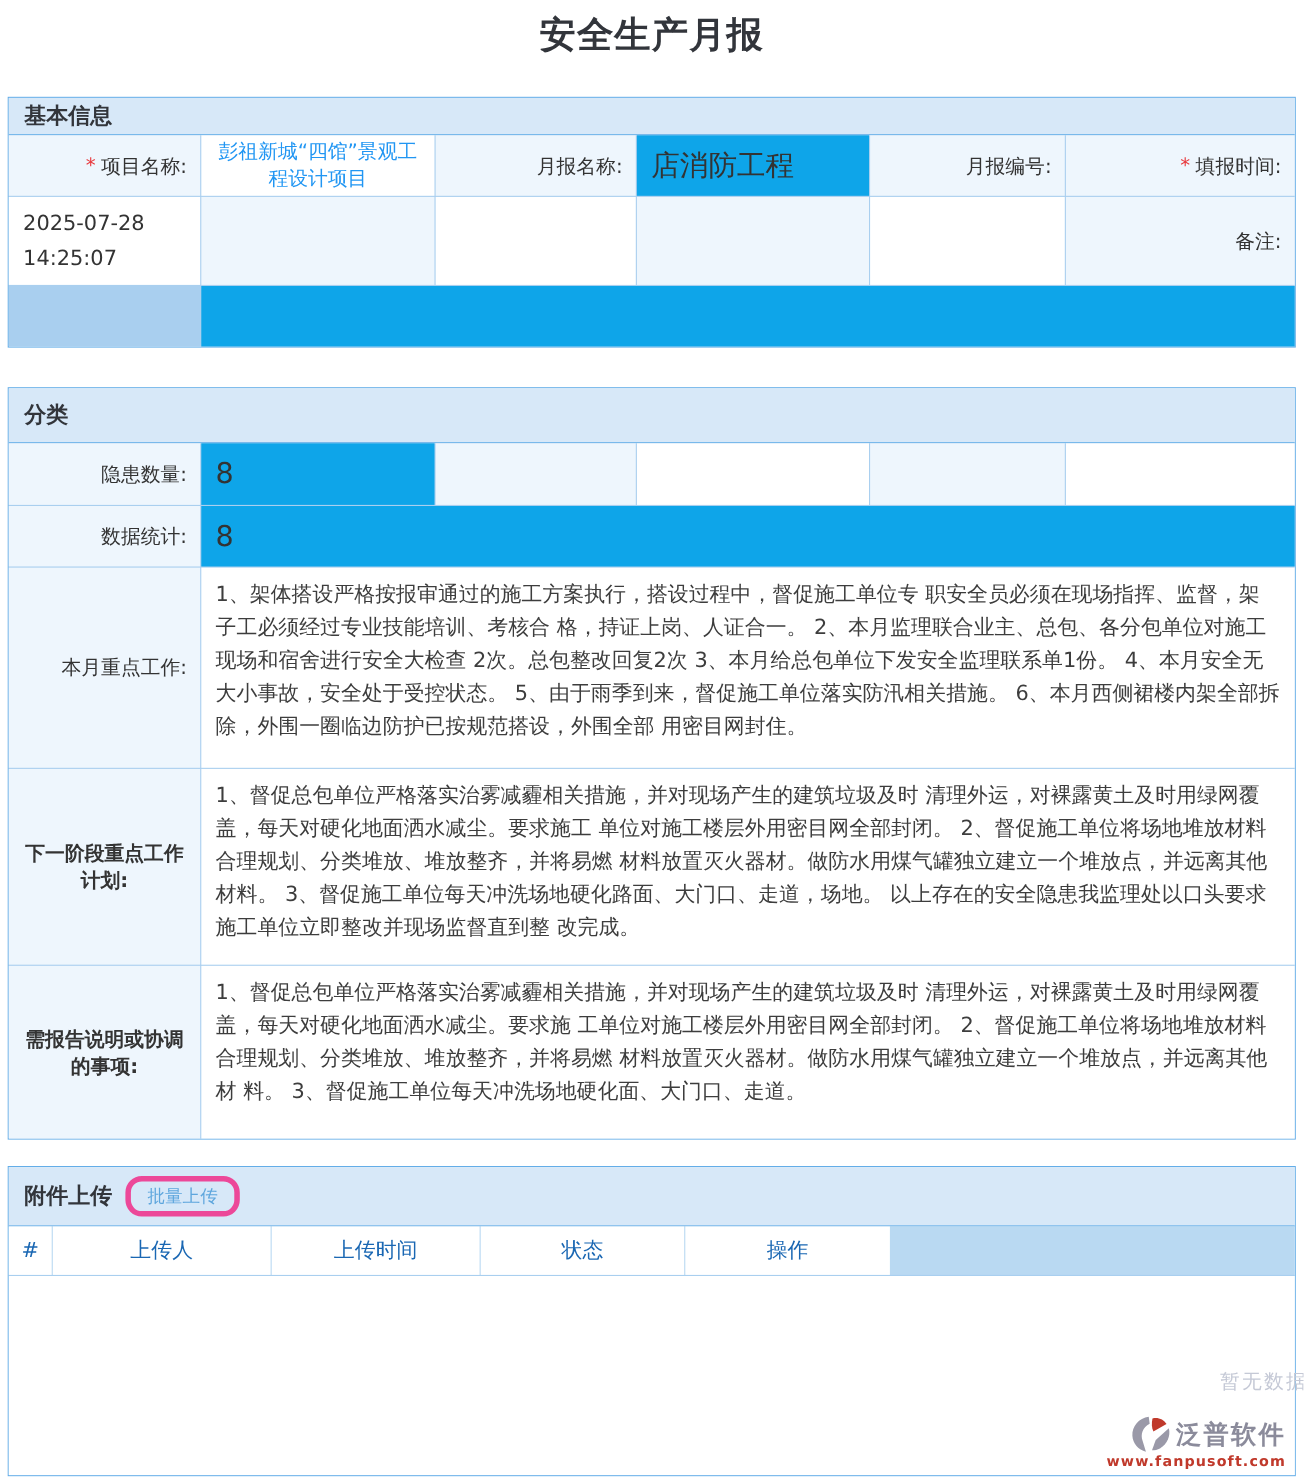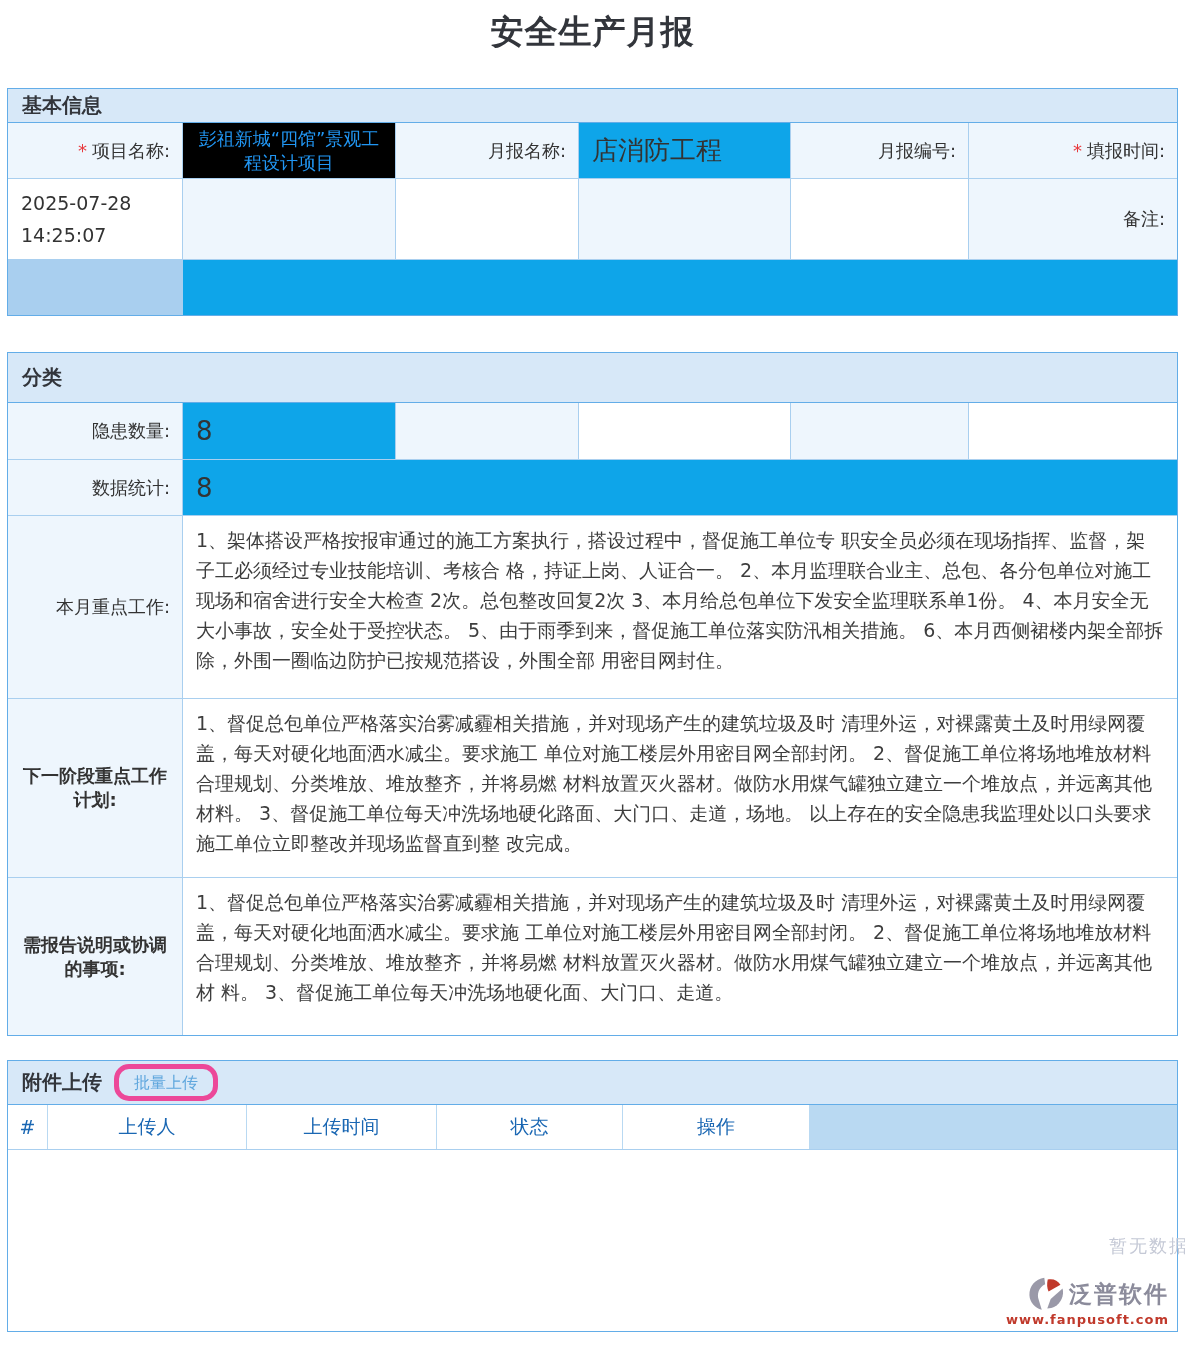--- a/index.html
+++ b/index.html
@@ -28,42 +28,42 @@
   .sec{margin:0 7px;border:1px solid var(--border-outer);}
   .sec-cat{margin-top:36px;}
   .sec-att{margin-top:24px;}
   .sec-head{
     display:flex;align-items:center;background:var(--header-bg);
     padding:0 14px;border-bottom:1px solid var(--border-outer);
   }
   .sec-head-title{font-size:20px;font-weight:bold;color:#32353b;}
   .h-basic{height:34px;}
   .h-cat{height:50px;}
-  .h-att{height:44px;}
+  .h-att{height:54px;}
   .fgrid{
     display:grid;gap:1px;background:var(--border-inner);
     grid-template-columns:174px 212px 182px 211px 177px 1fr;
   }
   .fgrid-basic{grid-template-rows:55px 80px 55px;}
   .fgrid-cat{grid-template-rows:56px 55px 182px 178px 157px;}
   .lbl{
     background:var(--label-bg);display:flex;align-items:center;
     justify-content:flex-end;text-align:right;padding:0 12px;
     font-size:18px;color:#333;
   }
   .lbl.wrapped{justify-content:center;text-align:center;padding:0 10px;font-weight:bold;}
   .req{color:var(--req-red);margin-right:5px;font-size:18px;}
   .val{
     background:#0ea5e9;display:flex;align-items:center;
     padding:0 13px;font-size:26px;color:#333;
   }
   .span-rest{grid-column:2 / -1;}
   .cell-blue{background:var(--label-bg);}
   .cell-white{background:#fff;}
-  .link-cell{background:#000000;display:flex;align-items:center;justify-content:center;padding:16px 8px;}
+  .link-cell{background:#ffffff;display:flex;align-items:center;justify-content:center;padding:16px 8px;}
   .link{
     color:var(--link-blue);font-size:18px;line-height:24px;
     text-align:center;cursor:pointer;text-decoration:none;
   }
   .datecell{background:#fff;padding:8px 13px;font-size:19px;line-height:32px;color:#333;}
   .paragraph{
     background:#fff;grid-column:2 / -1;padding:9px 13px;
     font-size:19px;line-height:30px;color:#3d3d3d;
   }
   .btn-batch{

